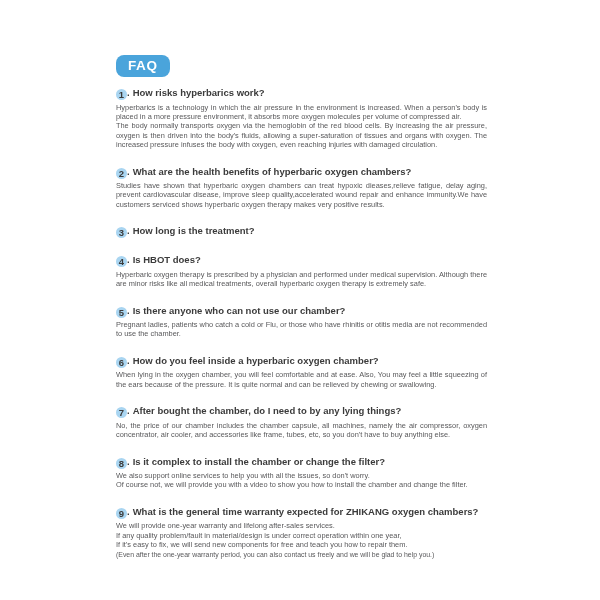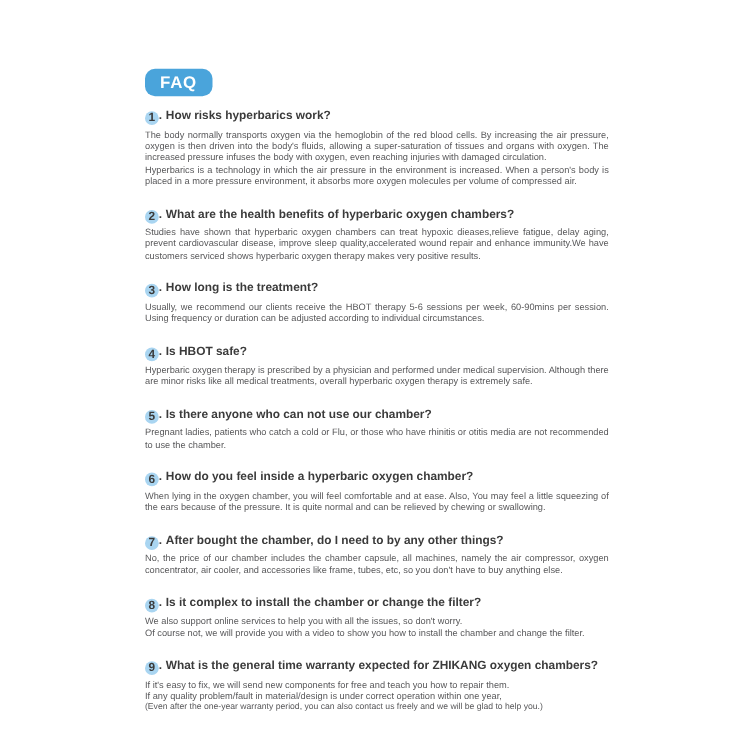--- a/index.html
+++ b/index.html
@@ -59,77 +59,77 @@
 
 <div class="page">
   <div class="content">
 
     <div class="badge">FAQ</div>
 
     <section class="faq-item">
       <h2 class="q"><span class="num">
             <span>1</span>
           </span><span class="q-suffix">.</span><span>How risks hyperbarics work?</span></h2>
+      <p class="a">Hyperbarics is a technology in which the air pressure in the environment is increased. When a person's body is placed in a more pressure environment, it absorbs more oxygen molecules per volume of compressed air.</p>
       <p class="a">The body normally transports oxygen via the hemoglobin of the red blood cells. By increasing the air pressure, oxygen is then driven into the body's fluids, allowing a super-saturation of tissues and organs with oxygen.  The increased pressure infuses the body with oxygen, even reaching injuries with damaged circulation.</p>
-      <p class="a">Hyperbarics is a technology in which the air pressure in the environment is increased. When a person's body is placed in a more pressure environment, it absorbs more oxygen molecules per volume of compressed air.</p>
     </section>
 
     <section class="faq-item">
       <h2 class="q"><span class="num">
             <span>2</span>
           </span><span class="q-suffix">.</span><span>What are the health benefits of hyperbaric oxygen chambers?</span></h2>
       <p class="a">Studies have shown that hyperbaric oxygen chambers can treat hypoxic dieases,relieve fatigue, delay aging, prevent cardiovascular disease, improve sleep quality,accelerated wound repair and enhance immunity.We have customers serviced shows hyperbaric oxygen therapy makes very positive results.</p>
     </section>
 
     <section class="faq-item">
       <h2 class="q"><span class="num">
             <span>3</span>
           </span><span class="q-suffix">.</span><span>How long is the treatment?</span></h2>
-      <p class="a">Usually, we recommend our clients receive the HBOT therapy 5-6 sessions per week, 60-90mins per session. Using frequency or duration can be adjusted according to individual circumstances.</p>
     </section>
 
     <section class="faq-item">
       <h2 class="q"><span class="num">
             <span>4</span>
-          </span><span class="q-suffix">.</span><span>Is HBOT safe?</span></h2>
+          </span><span class="q-suffix">.</span><span>Is HBOT does?</span></h2>
       <p class="a">Hyperbaric oxygen therapy is prescribed by a physician and performed under medical supervision. Although there are minor risks like all medical treatments, overall hyperbaric oxygen therapy is extremely safe.</p>
     </section>
 
     <section class="faq-item">
       <h2 class="q"><span class="num">
             <span>5</span>
           </span><span class="q-suffix">.</span><span>Is there anyone who can not use our chamber?</span></h2>
       <p class="a">Pregnant ladies, patients who catch a cold or Flu, or those who have rhinitis or otitis media are not recommended to use the chamber.</p>
     </section>
 
     <section class="faq-item">
       <h2 class="q"><span class="num">
             <span>6</span>
           </span><span class="q-suffix">.</span><span>How do you feel inside a hyperbaric oxygen chamber?</span></h2>
       <p class="a">When lying in the oxygen chamber, you will feel comfortable and at ease. Also, You may feel a little squeezing of the ears because of the pressure. It is quite normal and can be relieved by chewing or swallowing.</p>
     </section>
 
     <section class="faq-item">
       <h2 class="q"><span class="num">
             <span>7</span>
-          </span><span class="q-suffix">.</span><span>After bought the chamber, do I need to by any other things?</span></h2>
+          </span><span class="q-suffix">.</span><span>After bought the chamber, do I need to by any lying things?</span></h2>
       <p class="a">No, the price of our chamber includes the chamber capsule, all machines, namely the air compressor, oxygen concentrator, air cooler, and accessories like frame, tubes, etc, so you don't have to buy anything else.</p>
     </section>
 
     <section class="faq-item">
       <h2 class="q"><span class="num">
             <span>8</span>
           </span><span class="q-suffix">.</span><span>Is it complex to install the chamber or change the filter?</span></h2>
       <p class="a">We also support online services to help you with all the issues, so don't worry.</p>
       <p class="a">Of course not, we will provide you with a video to show you how to install the chamber and change the filter.</p>
     </section>
 
     <section class="faq-item">
       <h2 class="q"><span class="num">
             <span>9</span>
           </span><span class="q-suffix">.</span><span>What is the general time warranty expected for ZHIKANG oxygen chambers?</span></h2>
+      <p class="a">We will provide one-year warranty and lifelong after-sales services.</p>
+      <p class="a">If any quality problem/fault in material/design is under correct operation within one year,</p>
       <p class="a">If it's easy to fix, we will send new components for free and teach you how to repair them.</p>
-      <p class="a">If any quality problem/fault in material/design is under correct operation within one year,</p>
       <p class="a small">(Even after the one-year warranty period, you can also contact us freely and we will be glad to help you.)</p>
     </section>
 
   </div>
 </div>
 
 </body></html>

